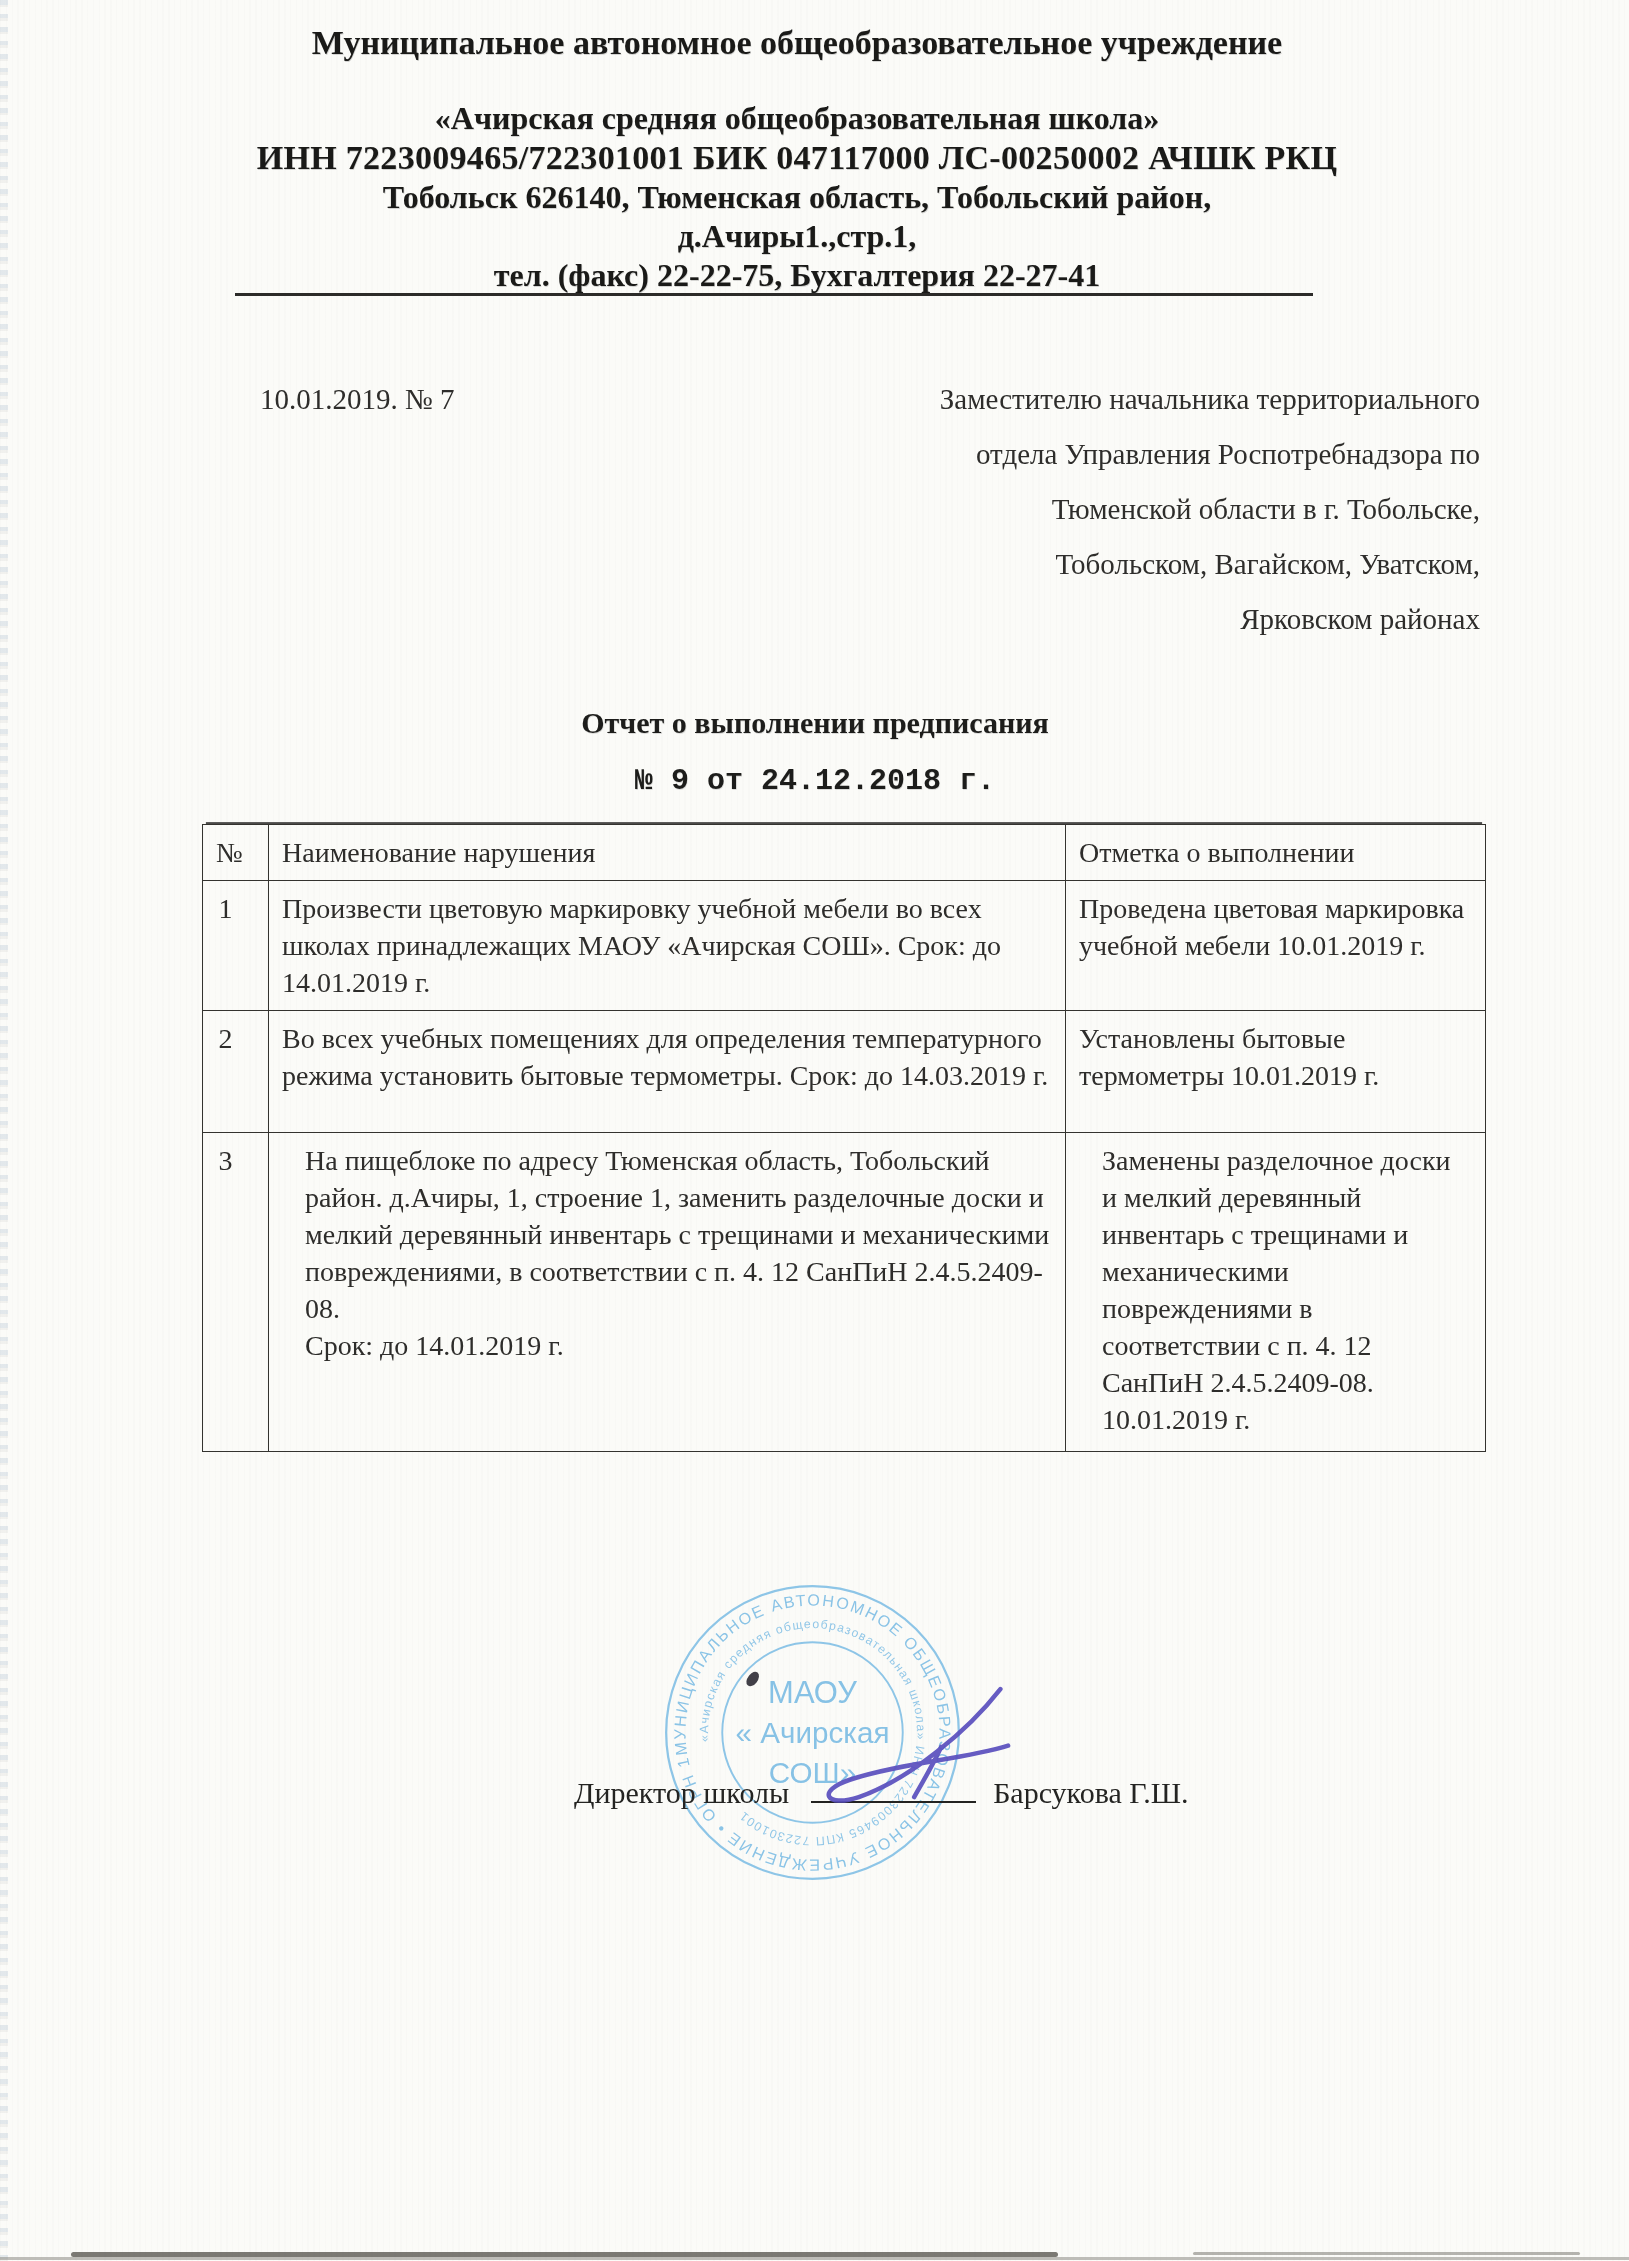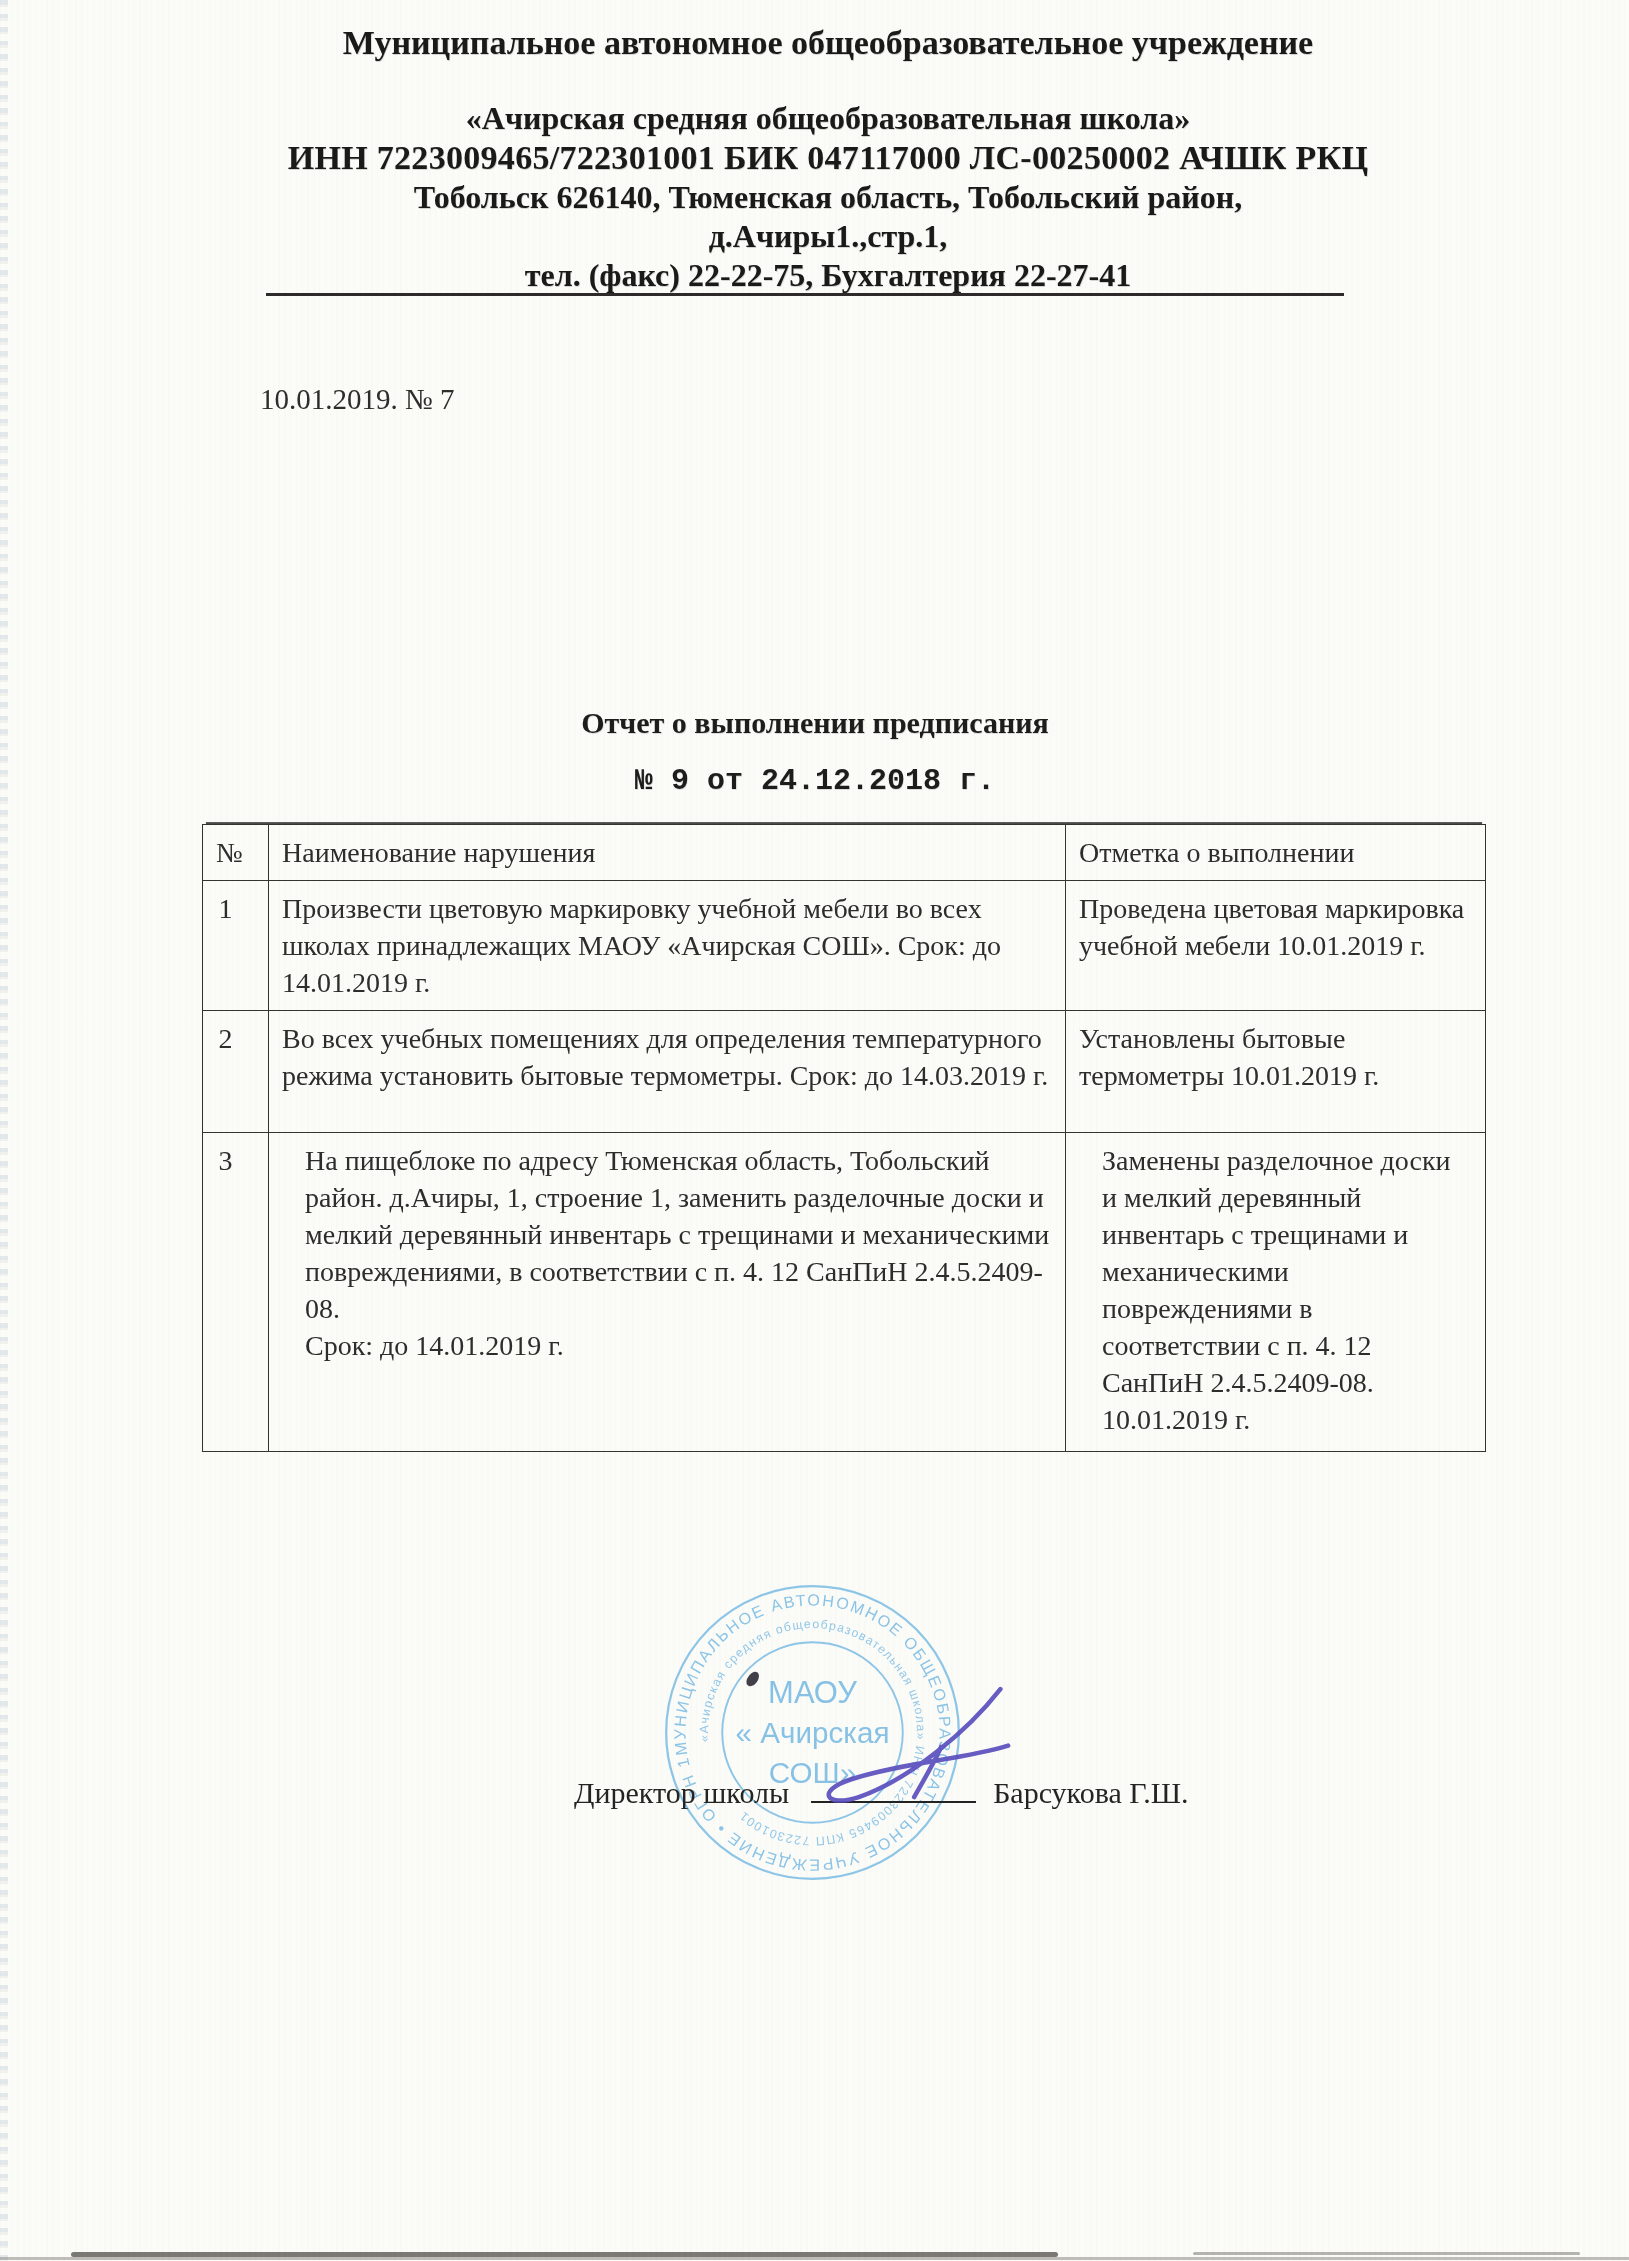--- a/index.html
+++ b/index.html
@@ -7,21 +7,21 @@
     position:relative;
     width:1630px; height:2261px;
     background:#fbfbf8;
     background-image: repeating-linear-gradient(90deg, rgba(0,0,0,0.012) 0 1.3px, transparent 1.3px 5.8px);
     overflow:hidden;
     font-family:"Liberation Serif","DejaVu Serif",serif;
     color:#2b2a28;
   }
   
   .letterhead {
-    position:absolute; left:235px; top:23px; width:1186px;
+    position:absolute; left:204px; top:23px; width:1186px;
     text-align:center; font-weight:700; color:#1a1a18;
     text-shadow:0.6px 0.6px 0 rgba(40,40,40,0.18);
   }
   .lh1 { font-size:34px; line-height:40px; margin-bottom:35px; }
   .lh2 { font-size:32px; line-height:40px; }
   .lh3 { font-size:34px; line-height:40px; letter-spacing:0.3px; }
   .lh4 { font-size:32px; line-height:39px; }
   .lh5 { font-size:32px; line-height:39px; }
   .lh6 { font-size:32px; line-height:39px; }
   .header-rule {
@@ -118,20 +118,27 @@
     <div class="lh2">«Ачирская средняя общеобразовательная школа»</div>
     <div class="lh3">ИНН 7223009465/722301001 БИК 047117000 ЛС-00250002 АЧШК РКЦ</div>
     <div class="lh4">Тобольск 626140, Тюменская область, Тобольский район,</div>
     <div class="lh5">д.Ачиры1.,стр.1,</div>
     <div class="lh6">тел. (факс) 22-22-75, Бухгалтерия 22-27-41</div>
     <div class="header-rule"></div>
   </div>
 
   <div class="doc-date">10.01.2019. № 7</div>
 
+  <div class="addressee">
+    <div>Заместителю начальника территориального</div>
+    <div>отдела Управления Роспотребнадзора по</div>
+    <div>Тюменской области в г. Тобольске,</div>
+    <div>Тобольском, Вагайском, Уватском,</div>
+    <div>Ярковском районах</div>
+  </div>
 
   <div class="doc-title">
     <div class="t1">Отчет о выполнении предписания</div>
     <div class="t2">№ 9 от 24.12.2018 г.</div>
   </div>
 
   <table class="report-table">
     <colgroup>
         <col style="width:66px">
         <col style="width:797px">

